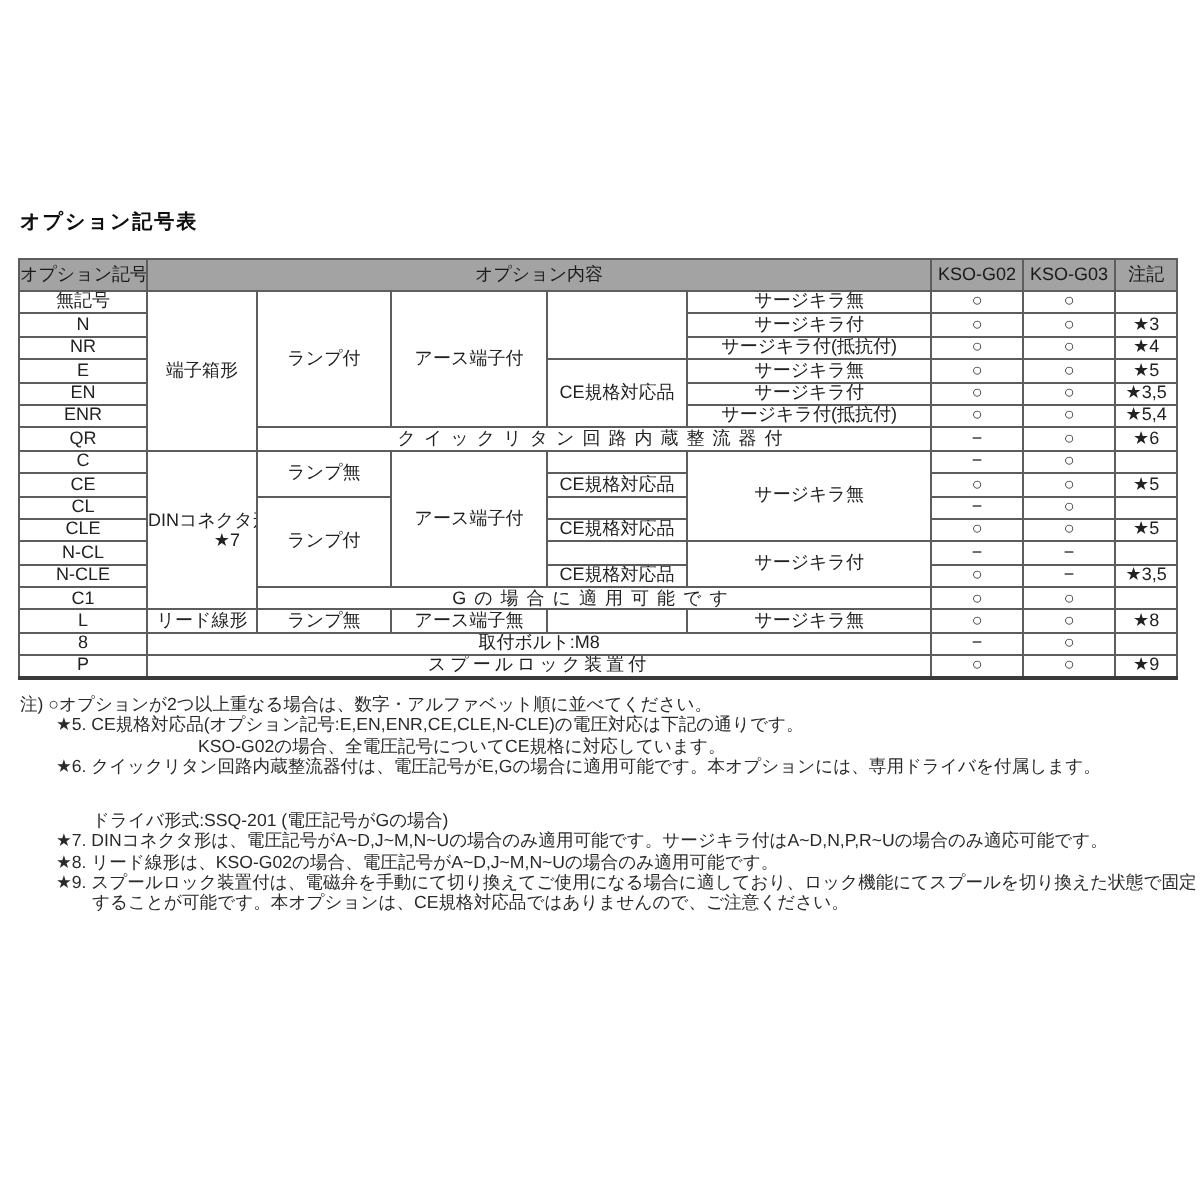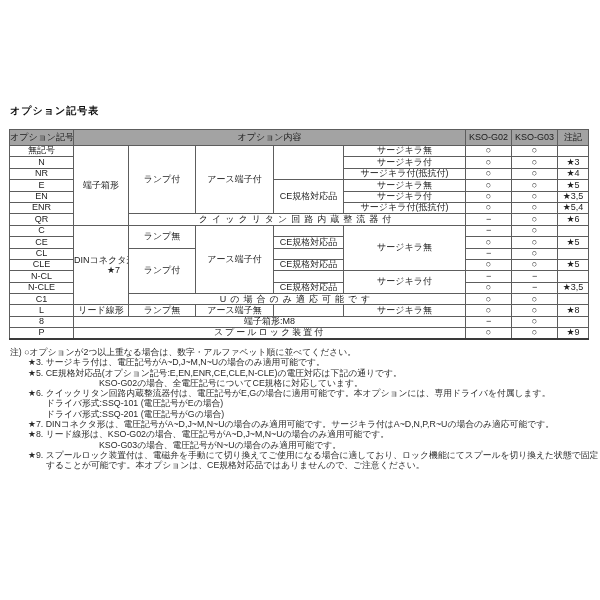--- a/index.html
+++ b/index.html
@@ -173,60 +173,57 @@
         </tr>
         <tr>
           <td>N-CLE</td>
           <td>CE規格対応品</td>
           <td class="mark">○</td>
           <td class="mark">−</td>
           <td class="right">★3,5</td>
         </tr>
         <tr>
           <td>C1</td>
-          <td colspan="4" class="sp4">Uの場合のみ適応可能です</td>
+          <td colspan="4" class="sp4">Gの場合に適用可能です</td>
           <td class="mark">○</td>
           <td class="mark">○</td>
           <td></td>
         </tr>
         <tr>
           <td>L</td>
           <td>リード線形</td>
           <td>ランプ無</td>
           <td>アース端子無</td>
           <td></td>
           <td class="left">サージキラ無</td>
           <td class="mark">○</td>
           <td class="mark">○</td>
           <td class="right">★8</td>
         </tr>
         <tr>
           <td>8</td>
-          <td colspan="5">端子箱形:M8</td>
+          <td colspan="5">取付ボルト:M8</td>
           <td class="mark">−</td>
           <td class="mark">○</td>
           <td></td>
         </tr>
         <tr>
           <td>P</td>
           <td colspan="5" class="sp2">スプールロック装置付</td>
           <td class="mark">○</td>
           <td class="mark">○</td>
           <td class="right">★9</td>
         </tr>
       </tbody>
   </table>
 
   <div class="notes" id="notes">
       <div class="note-line" style="padding-left: 0px;">注) ○オプションが2つ以上重なる場合は、数字・アルファベット順に並べてください。</div>
-      <div class="note-line" style="padding-left: 18px;">★3. サージキラ付は、電圧記号がA~D,J~M,N~Uの場合のみ適用可能です。</div>
       <div class="note-line" style="padding-left: 18px;">★5. CE規格対応品(オプション記号:E,EN,ENR,CE,CLE,N-CLE)の電圧対応は下記の通りです。</div>
       <div class="note-line" style="padding-left: 89px;">KSO-G02の場合、全電圧記号についてCE規格に対応しています。</div>
       <div class="note-line" style="padding-left: 18px;">★6. クイックリタン回路内蔵整流器付は、電圧記号がE,Gの場合に適用可能です。本オプションには、専用ドライバを付属します。</div>
-      <div class="note-line" style="padding-left: 36px;">ドライバ形式:SSQ-101 (電圧記号がEの場合)</div>
-      <div class="note-line" style="padding-left: 36px;">ドライバ形式:SSQ-201 (電圧記号がGの場合)</div>
+      <div class="note-line" style="padding-left: 36px; margin-top: 17px;">ドライバ形式:SSQ-201 (電圧記号がGの場合)</div>
       <div class="note-line" style="padding-left: 18px;">★7. DINコネクタ形は、電圧記号がA~D,J~M,N~Uの場合のみ適用可能です。サージキラ付はA~D,N,P,R~Uの場合のみ適応可能です。</div>
       <div class="note-line" style="padding-left: 18px;">★8. リード線形は、KSO-G02の場合、電圧記号がA~D,J~M,N~Uの場合のみ適用可能です。</div>
-      <div class="note-line" style="padding-left: 89px;">KSO-G03の場合、電圧記号がN~Uの場合のみ適用可能です。</div>
       <div class="note-line" style="padding-left: 18px;">★9. スプールロック装置付は、電磁弁を手動にて切り換えてご使用になる場合に適しており、ロック機能にてスプールを切り換えた状態で固定</div>
       <div class="note-line" style="padding-left: 36px;">することが可能です。本オプションは、CE規格対応品ではありませんので、ご注意ください。</div>
     </div>
 </div>
 
 </body></html>

